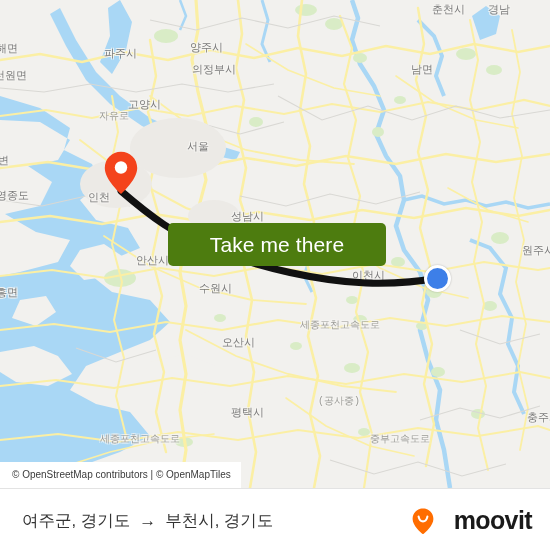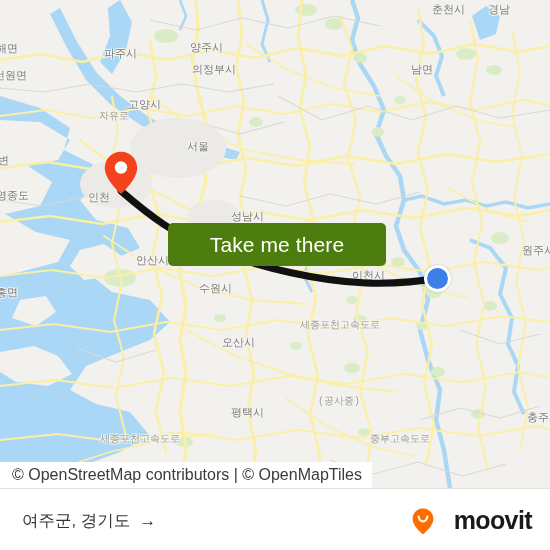--- a/index.html
+++ b/index.html
@@ -102,21 +102,21 @@
   }
 
   
   #attribution {
     position: absolute;
     left: 0;
     top: 462px;
     height: 26px;
     background: #ffffff;
     color: #3b3b3b;
-    font-size: 16px;
+    font-size: 10px;
     line-height: 26px;
     padding: 0 10px 0 12px;
     white-space: nowrap;
     box-sizing: border-box;
   }
 
   
   #footer {
     position: absolute;
     left: 0;
@@ -351,20 +351,21 @@
     <button id="take-me-there" style="background: #4d7c0f; color: rgb(255, 255, 255);">Take me there</button>
 
     <div id="attribution">© OpenStreetMap contributors | © OpenMapTiles</div>
   </div>
 
   <div id="footer">
 
     <div id="route-caption">
       <span>여주군, 경기도</span>
       <span id="route-arrow-icon">→</span>
+      <span>부천시, 경기도</span>
     </div>
 
     <div id="moovit-logo">
       <svg width="22" height="26" viewBox="0 0 22 26">
         <path d="M11 0.6 C5.2 0.6 0.6 5.2 0.6 11 C0.6 17.5 8.6 24.4 10.3 25.7
                  C10.7 26.1 11.3 26.1 11.7 25.7 C13.4 24.4 21.4 17.5 21.4 11
                  C21.4 5.2 16.8 0.6 11 0.6 Z" fill="#ff6d00"></path>
         <path d="M6.6 8.6 C6.6 8.6 7.6 13.4 11 13.4 C14.4 13.4 15.4 8.6 15.4 8.6" fill="none" stroke="#ffffff" stroke-width="2.1" stroke-linecap="round"></path>
       </svg>
       <span id="moovit-wordmark">moovit</span>

